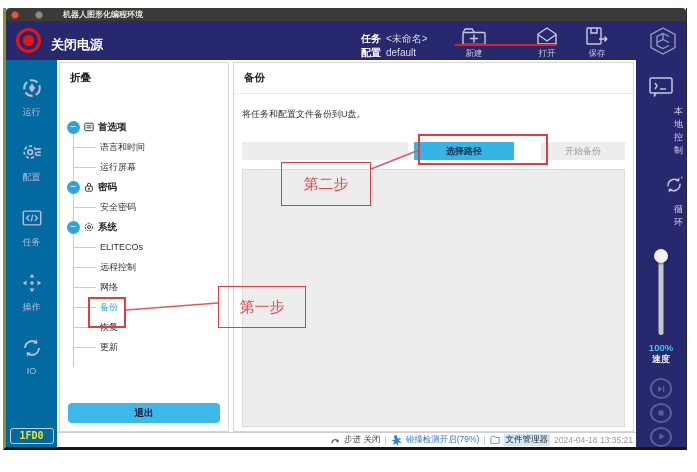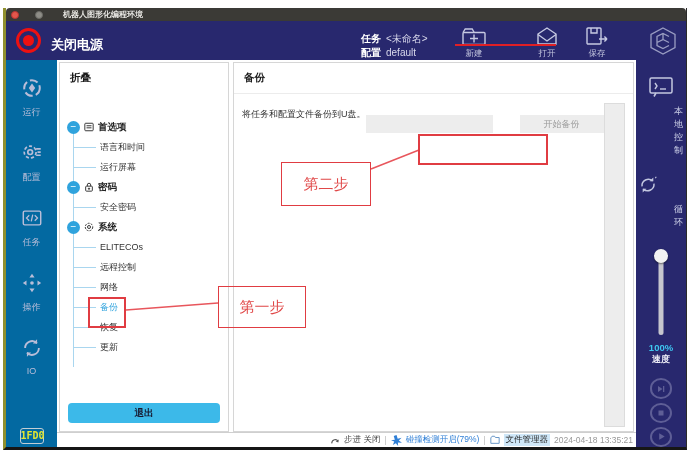--- a/index.html
+++ b/index.html
@@ -36,21 +36,21 @@
   
   .content { flex:1; display:flex; min-height:0; }
 
   
   .iconbar { width:51px; background:#0369a1; display:flex; flex-direction:column; align-items:center;
     padding-top:17px; flex:0 0 auto; }
   .nav-item { display:flex; flex-direction:column; align-items:center; margin-bottom:23px;
     color:#b9bdd8; cursor:pointer; }
   .nav-item .nlab { font-size:9px; margin-top:3px; }
   .code-chip { margin-top:auto; margin-bottom:3px; border:1px solid #c3ced4; border-radius:3px;
-    width:24px; text-align:center; padding:1px 0 2px; color:#e3e632; font-weight:bold;
+    width:44px; text-align:center; padding:1px 0 2px; color:#e3e632; font-weight:bold;
     font-family:"DejaVu Sans Mono","Liberation Mono",monospace; font-size:10px; }
 
   
   .middle { flex:1; display:flex; flex-direction:column; min-width:0; background:#fff; }
   .panels { flex:1; display:flex; padding:2px 2px 0 2px; gap:4px; min-height:0; }
 
   .tree-panel { width:170px; flex:0 0 auto; border:1px solid #d6d6d6; display:flex; flex-direction:column; background:#fff;gap:24px; }
   .tree-head { padding:8px 10px; font-size:10.5px; font-weight:bold; color:#1b1b1b; }
   .tree { position:relative; flex:1; }
   .tree::before { content:''; position:absolute; left:13px; top:10px; height:240px; width:1px; background:#a9d6ef; }
@@ -61,21 +61,21 @@
   .ticon { margin-left:4px; color:#3a3a3a; display:flex; }
   .trow.parent .tlabel { margin-left:4px; font-size:9.5px; color:#222; font-weight:bold; }
   .trow.child { padding-left:40px; font-size:9px; color:#333; }
   .trow.child::before { content:''; position:absolute; left:13px; top:10px; width:23px; height:1px; background:#a9d6ef; }
   .trow.child.sel { color:#2fa3dd; }
   .exit-btn { margin:6px 8px 8px; height:20px; background:#3cb9e9; border-radius:4px; text-align:center;
     line-height:20px; font-size:9.5px; font-weight:bold; color:#17172e; cursor:pointer; }
 
   .main-panel { flex:1; border:1px solid #d6d6d6; display:flex; flex-direction:column; background:#fff; min-width:0; }
   .main-head { padding:8px 10px; font-size:10.5px; font-weight:bold; color:#1b1b1b; border-bottom:1px solid #ececec; }
-  .main-body { flex:1; display:flex; padding:0 8px; min-height:0;justify-content:center; }
+  .main-body { flex:1; display:flex; flex-direction:column; padding:0 8px; min-height:0;justify-content:center; }
   .main-desc { margin-top:14px; font-size:9px; color:#333; }
   .backup-row { margin-top:21px; display:flex; align-items:center; height:18px; flex:0 0 auto; }
   .path-input { flex:1; max-width:186px; height:18px; background:#ededed; border:none; font-size:9px; padding:0 5px; }
   .btn-select { width:100px; height:18px; margin-left:6px; background:#35b5e5; border:none; border-radius:1px;
     font-size:9px; font-weight:bold; color:#182a48; cursor:pointer; font-family:inherit; }
   .btn-start { width:84px; height:18px; margin-left:27px; background:#ededed; border:none;
     font-size:9px; color:#9a9a9a; cursor:pointer; font-family:inherit; }
   .gray-area { margin-top:9px; margin-bottom:4px; flex:1; background:#ededed; border:1px solid #dcdcdc; }
 
   
@@ -84,21 +84,21 @@
   .sb-sep { color:#bbb; }
   .sb-blue { color:#2f7fd6; }
   .sb-fm { background:#cfe7f8; padding:0 2px; color:#2a2a2a; }
   .sb-date { color:#999; }
   .sb-ic { display:flex; align-items:center; }
 
   
   .controlbar { width:50px; background:#28286e; display:flex; flex-direction:column; align-items:center;
     padding-top:16px; flex:0 0 auto; color:#c3c7e0; }
   .ctl-label { font-size:9px; margin-top:3px; color:#cdd1e8;margin-left:38px; }
-  .loop-wrap { margin-top:17px; display:flex; flex-direction:column; align-items:flex-start; }
+  .loop-wrap { margin-top:17px; display:flex; flex-direction:column; align-items:flex-end; }
   .slider { position:relative; width:20px; height:96px; margin-top:20px; }
   .slider-track { position:absolute; left:50%; transform:translateX(-50%); top:7px; bottom:0; width:5px;
     background:#c6c6ce; border-radius:3px; }
   .slider-knob { position:absolute; left:50%; transform:translateX(-50%); top:0; width:14px; height:14px;
     background:#f2f2f2; border-radius:50%; box-shadow:0 1px 2px rgba(0,0,0,.5); cursor:pointer; }
   .speed-pct { margin-top:7px; font-size:9.5px; font-weight:bold; color:#3ec6f0; }
   .speed-lab { font-size:9px; font-weight:bold; color:#f0f0f8; }
   .rbtn { width:22px; height:22px; border-radius:50%; border:2px solid #5e5e96; margin-top:4px;
     display:flex; align-items:center; justify-content:center; color:#5e5e96; cursor:pointer; background:transparent; }
   .rbtn:first-of-type { margin-top:12px; }
@@ -279,20 +279,21 @@
             </div>
             <div class="exit-btn">退出</div>
           </div>
 
           <div class="main-panel">
             <div class="main-head">备份</div>
             <div class="main-body">
               <div class="main-desc">将任务和配置文件备份到U盘。</div>
               <div class="backup-row">
                 <input class="path-input" type="text" value="" style="">
+                <button class="btn-select">选择路径</button>
                 <button class="btn-start">开始备份</button>
               </div>
               <div class="gray-area"></div>
             </div>
           </div>
         </div>
 
         <div class="statusbar">
           <span class="sb-ic">
               <svg width="10" height="10" viewBox="0 0 12 12" fill="none" stroke="#555" stroke-width="1.3">

